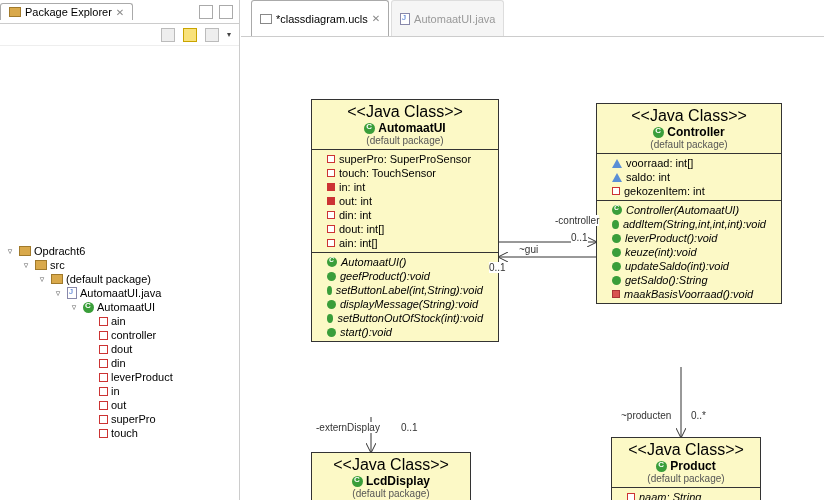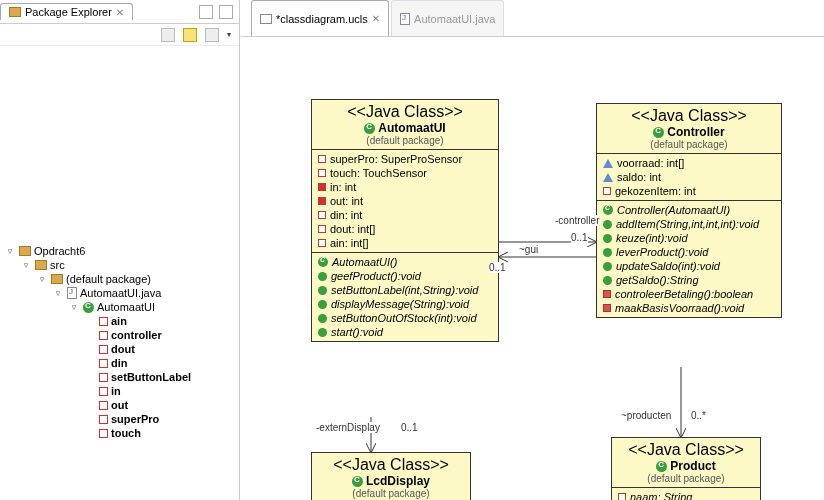--- a/index.html
+++ b/index.html
@@ -15,38 +15,38 @@
   .left-toolbtns { display:flex; gap:6px; padding:0 6px; }
   .mini-btn { width:14px; height:14px; border:1px solid #aaa; background:#fff; }
   .toolbar2 { height:22px; display:flex; justify-content:flex-end; align-items:center; gap:8px; padding:2px 8px; border-bottom:1px solid #eee; }
   .tool-icon { width:14px; height:14px; display:inline-block; border:1px solid #bbb; }
   .tool-icon.link { background:#f9e27b; border-color:#c9a400;}
   .tool-icon.back { background:#eee; }
   .dropdown-caret { font-size:8px; color:#444;}
   .tree { padding: 8px 4px; }
   .tree-item { display: flex; align-items: center; gap: 3px; padding: 1px 0; white-space: nowrap; cursor: pointer; }
   .tw { width: 12px; display:inline-block; text-align:center; color:#666; font-size:9px;}
-  .ind0 { padding-left: 0px; } .ind1 { padding-left: 16px; } .ind2 { padding-left: 32px; } .ind3 { padding-left: 48px; } .ind4 { padding-left: 64px; } .ind5 { padding-left: 80px; font-weight: bold; }
+  .ind0 { padding-left: 0px; } .ind1 { padding-left: 16px; } .ind2 { padding-left: 32px; } .ind3 { padding-left: 48px; } .ind4 { padding-left: 64px; } .ind5 { padding-left: 80px; }
   .icon-pkg { display:inline-block;width:12px;height:10px;background:#d9a94b;border:1px solid #a17a2b;}
   .icon-src { display:inline-block;width:12px;height:10px;background:#d9a94b;border:1px solid #a17a2b;}
   .icon-java { display:inline-block;width:10px;height:12px;background:#fff;border:1px solid #88a;position:relative;}
   .icon-java::after{content:"J";position:absolute;font-size:8px;color:#36c;left:1px;top:-1px;}
   .icon-class { display:inline-block;width:11px;height:11px;border-radius:50%;background:#3a9e3a;position:relative;}
   .icon-class::after{content:"C";position:absolute;font-size:8px;color:#fff;left:2px;top:-1px;font-weight:bold;}
   .icon-field { display:inline-block;width:9px;height:9px;background:#fff;border:1px solid #c33;}
   .icon-ucls { display:inline-block;width:12px;height:10px;border:1px solid #888;position:relative;}
   .right-panel { position:absolute; left:241px; top:0; width:583px; height:500px; }
   .right-tabbar { display:flex; height:37px; border-bottom:1px solid #ccc; padding-left:10px; }
   .diagram-area { position:relative; width:100%; height:476px; background:#fff; }
   .uml-class { position:absolute; background:#fcf9c6; border:1px solid #333; font-size:11px; }
   .uml-head { text-align:center; padding:3px 6px; border-bottom:1px solid #333; }
   .uml-stereo { font-size:16px;}
   .uml-name { font-weight:bold; font-size:12px; display:flex; align-items:center; justify-content:center; gap:3px;}
   .uml-pkg { font-size:10px; color:#555;}
-  .uml-sect { border-bottom:1px solid #333; padding:2px 0;}
+  .uml-sect { border-bottom:1px solid #333; padding:2px 9px;}
   .uml-sect:last-child { border-bottom:none;font-style:italic;}
   .uml-row { display:flex; align-items:center; gap:4px; padding:1px 6px; white-space:nowrap;}
   .vis { width:10px; height:10px; display:inline-block; }
   .vis-priv { width:8px;height:8px;border:1px solid #c33;background:#fff;}
   .vis-default { width:8px;height:8px;border:1px solid #c33;background:#c33;}
   .vis-pub { width:9px;height:9px;border-radius:50%;background:#3a9e3a;}
   .vis-pubC { width:10px;height:10px;border-radius:50%;background:#3a9e3a;position:relative;}
   .vis-pubC::after{content:"C";color:#fff;font-size:7px;position:absolute;left:2px;top:-1px;font-weight:bold;}
   .vis-pkg { width:0;height:0;border-left:5px solid transparent;border-right:5px solid transparent;border-bottom:9px solid #5a8fd6;}
   .vis-priv-red { width:8px;height:8px;background:#d9534f;border:1px solid #a33;}
@@ -118,21 +118,21 @@
         <span>dout</span>
       </div>
     <div class="tree-item ind5">
         <span class="tw"></span>
         <span class="icon-field"></span>
         <span>din</span>
       </div>
     <div class="tree-item ind5">
         <span class="tw"></span>
         <span class="icon-field"></span>
-        <span>setButtonLabel</span>
+        <span>leverProduct</span>
       </div>
     <div class="tree-item ind5">
         <span class="tw"></span>
         <span class="icon-field"></span>
         <span>in</span>
       </div>
     <div class="tree-item ind5">
         <span class="tw"></span>
         <span class="icon-field"></span>
         <span>out</span>
@@ -270,37 +270,33 @@
         <div class="uml-row">
             <span class="vis vis-pubC"></span>
             <span>Controller(AutomaatUI)</span>
           </div>
         <div class="uml-row">
             <span class="vis vis-pub"></span>
             <span>addItem(String,int,int,int):void</span>
           </div>
         <div class="uml-row">
             <span class="vis vis-pub"></span>
+            <span>leverProduct():void</span>
+          </div>
+        <div class="uml-row">
+            <span class="vis vis-pub"></span>
             <span>keuze(int):void</span>
           </div>
         <div class="uml-row">
             <span class="vis vis-pub"></span>
-            <span>leverProduct():void</span>
-          </div>
-        <div class="uml-row">
-            <span class="vis vis-pub"></span>
             <span>updateSaldo(int):void</span>
           </div>
         <div class="uml-row">
             <span class="vis vis-pub"></span>
             <span>getSaldo():String</span>
-          </div>
-        <div class="uml-row">
-            <span class="vis vis-priv-red"></span>
-            <span>controleerBetaling():boolean</span>
           </div>
         <div class="uml-row">
             <span class="vis vis-priv-red"></span>
             <span>maakBasisVoorraad():void</span>
           </div>
       </div>
     </div>
 
     <div class="uml-class" style="left:70px; top:415px; width:160px;">
       <div class="uml-head">

